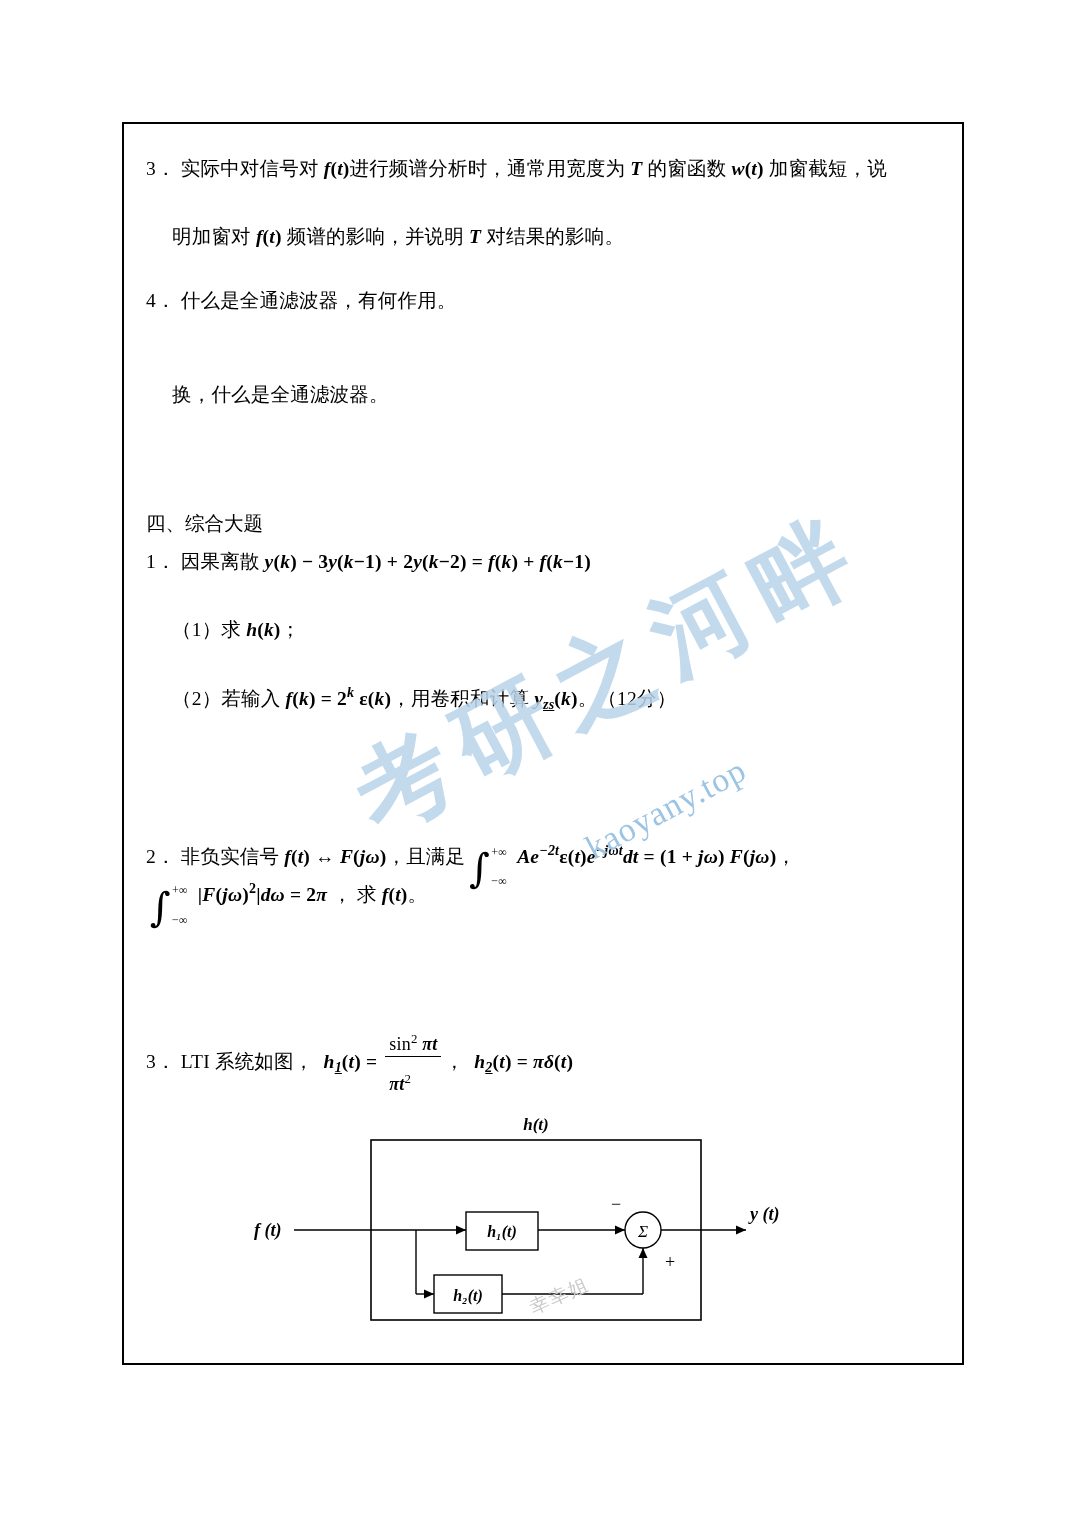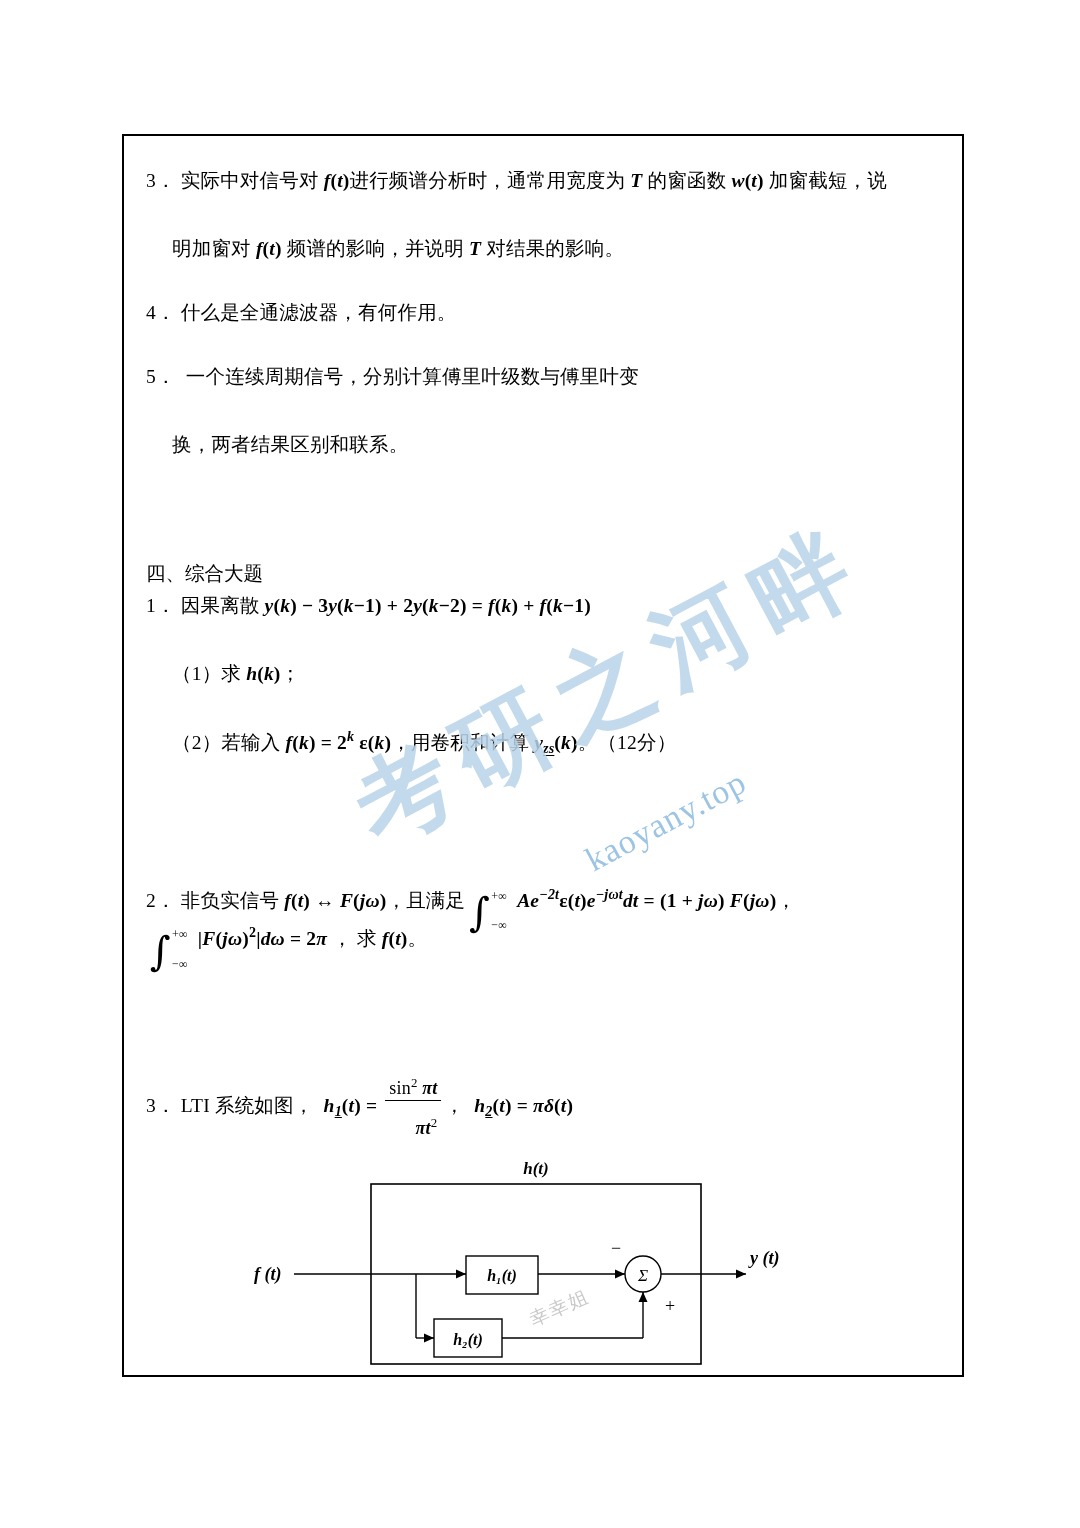--- a/index.html
+++ b/index.html
@@ -10,21 +10,21 @@
   body {
     width: 1080px;
     height: 1528px;
     font-family: "Liberation Serif", serif;
     color: #000000;
     position: relative;
     overflow: hidden;
   }
   .page {
     position: absolute;
-    left: 0; top: 12px;
+    left: 0; top: 0;
     width: 1080px;
     height: 1336px;
     background: #fff;
   }
   .page-border {
     position: absolute;
     left: 122px;
     top: 122px;
     width: 842px;
     height: 1243px;
@@ -46,27 +46,28 @@
   .mb { font-weight: bold; }
   .mbi { font-weight: bold; font-style: italic; }
   .sub { font-size: 0.72em; vertical-align: sub; text-decoration: underline; }
   .sup { font-size: 0.72em; vertical-align: super; }
   .spacer-s { height: 26px; }
   .spacer-l { height: 96px; }
   .spacer-xl { height: 118px; }
 
   .sec-title {
     font-size: 19.5px;
+    margin-bottom: 6px;
   }
 
   
   .frac {
     display: inline-block;
     vertical-align: middle;
-    text-align: right;
+    text-align: left;
     font-size: 0.92em;
     line-height: 1.15;
     margin: 0 3px;
   }
   .frac .top { display: block; padding: 0 4px 1px 4px; border-bottom: 1.2px solid #000; }
   .frac .bot { display: block; padding: 15px 4px 0 4px; }
 
   
   .intg {
     display: inline-block;
@@ -157,26 +158,22 @@
 
     <div class="spacer-s"></div>
 
     <div class="q">
       <span>4．</span>
       什么是全通滤波器，有何作用。
     </div>
 
     <div class="spacer-s"></div>
 
-    <div class="q">
-      <span>5．</span>
-      &nbsp;一个连续周期信号，分别计算傅里叶级数与傅里叶变
-    </div>
-    <div class="q indent2">
-      换，两者结果区别和联系。
+    <div class="q indent2">
+      换，什么是全通滤波器。
     </div>
 
     <div class="spacer-l"></div>
 
     <div class="sec-title">四、综合大题</div>
 
     <div class="q">
       <span>1．</span>
       因果离散&nbsp;<span class="mbi">y</span><span class="mb">(</span><span class="mbi">k</span><span class="mb">)</span><span class="mb">&nbsp;−&nbsp;3</span><span class="mbi">y</span><span class="mb">(</span><span class="mbi">k</span><span class="mb">−1)&nbsp;+&nbsp;2</span><span class="mbi">y</span><span class="mb">(</span><span class="mbi">k</span><span class="mb">−2)&nbsp;=&nbsp;</span><span class="mbi">f</span><span class="mb">(</span><span class="mbi">k</span><span class="mb">)&nbsp;+&nbsp;</span><span class="mbi">f</span><span class="mb">(</span><span class="mbi">k</span><span class="mb">−1)</span>
     </div>

